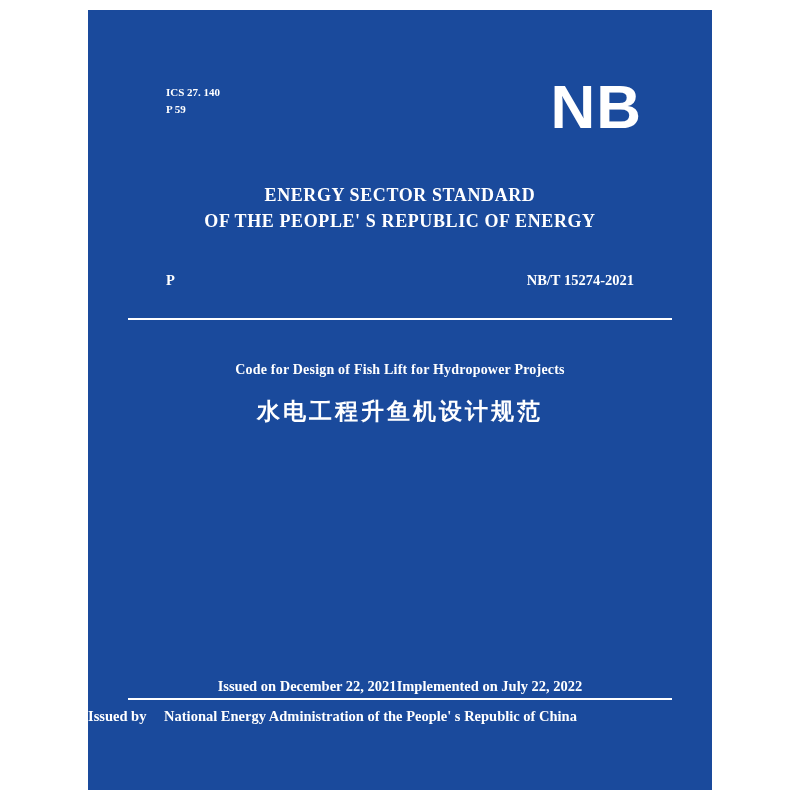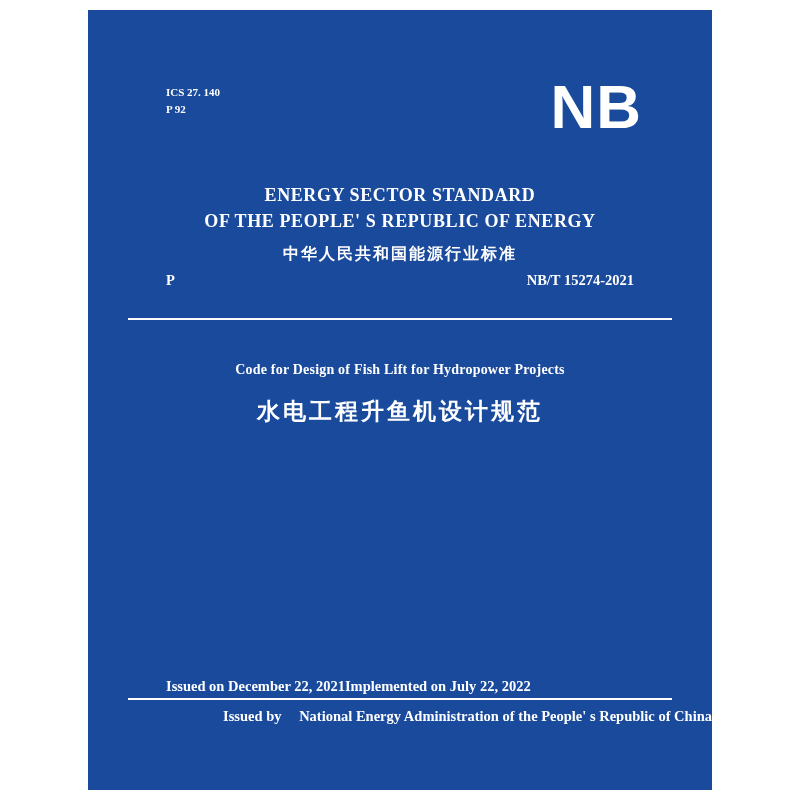--- a/index.html
+++ b/index.html
@@ -111,54 +111,53 @@
     font-size: 23px;
     letter-spacing: 3px;
     text-align: center;
   }
   .dates-row {
     position: absolute;
     left: 78px;
     right: 78px;
     top: 668px;
     display: flex;
-    justify-content: flex-start;
+    justify-content: center;
     font-family: "Liberation Serif", serif;
     font-weight: bold;
     font-size: 14.5px;
   }
   .issued-by {
     position: absolute;
     left: 0;
     right: 0;
     top: 698px;
-    text-align: right;
+    text-align: left;
     font-family: "Liberation Serif", serif;
     font-weight: bold;
     font-size: 14.5px;
   }
   .issued-by .label { margin-right: 14px; }
 </style>
 </head>
 <body>
 
 <div class="page">
   <div class="cover">
 
     <div class="logo">NB</div>
 
     <div class="ics-block">
       <div>ICS 27. 140</div>
-      <div>P 92</div>
+      <div>P 59</div>
     </div>
 
     <div class="titles">
       <div class="eng-title-1">ENERGY SECTOR STANDARD</div>
       <div class="eng-title-2">OF THE PEOPLE' S REPUBLIC OF ENERGY</div>
-      <div class="cn-title">中华人民共和国能源行业标准</div>
     </div>
 
     <div class="code-row">
       <div>P</div>
       <div>NB/T 15274-2021</div>
     </div>
 
     <div class="rule rule-top"></div>
 
     <div class="main-title">

